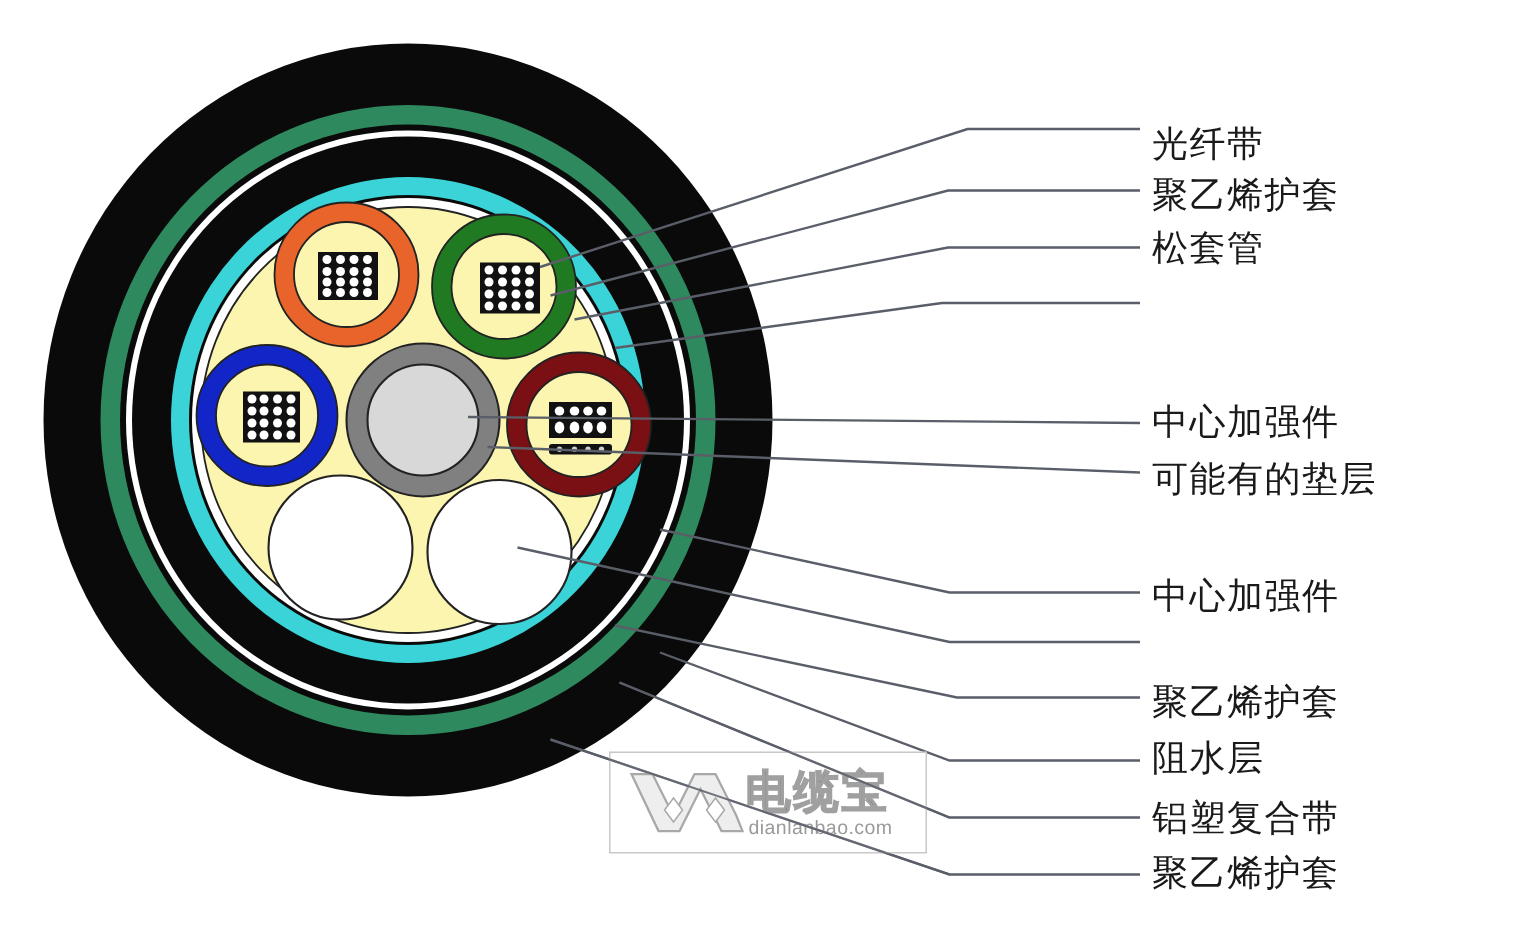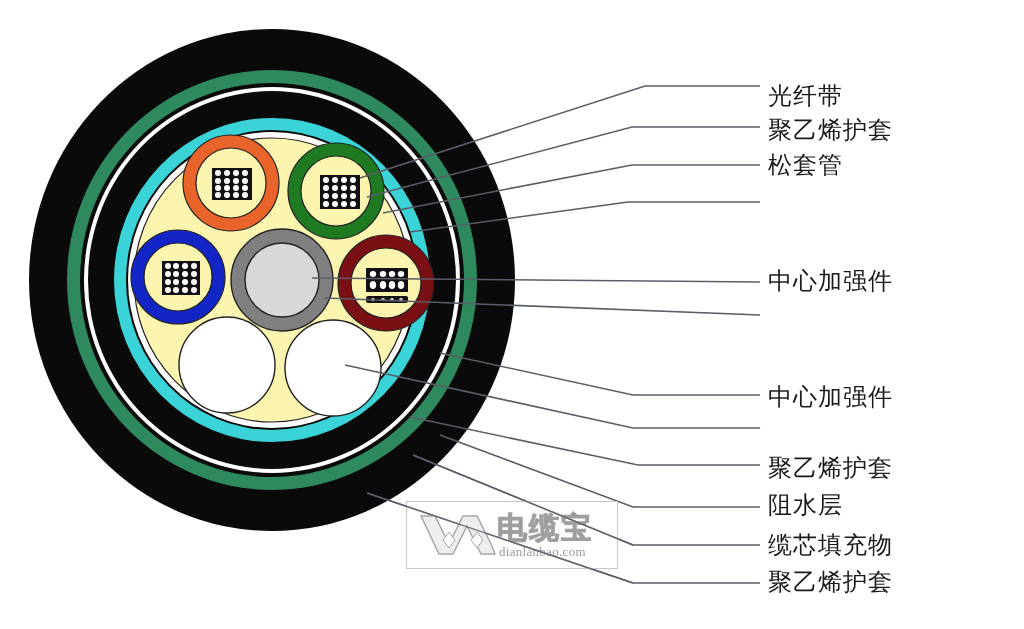--- a/index.html
+++ b/index.html
@@ -13,21 +13,21 @@
     position: absolute; left: 406px; top: 501px; width: 210px; height: 66px;
     border: 1px solid #c8c8c8; background: rgba(255,255,255,0.35);
   }
   .wm-logo { position: absolute; left: 12px; top: 12px; }
   .wm-cn {
     position: absolute; left: 90px; top: 6px; font-size: 30px; font-weight: bold; color: #737373;
     -webkit-text-stroke: 1px #a0a0a0; letter-spacing: 2px; font-family: "DejaVu Sans", sans-serif;
   }
   .wm-en {
     position: absolute; left: 92px; top: 42px; font-size: 13px; color: #9a9a9a;
-    font-family: Liberation Serif, serif; letter-spacing: 0.3px;
+    font-family: Liberation Sans, sans-serif; letter-spacing: 0.3px;
   }
 </style>
 </head>
 <body>
 
 <div id="stage">
   <svg width="1024" height="629" viewBox="0 0 1024 629" xmlns="http://www.w3.org/2000/svg">
 
     <ellipse cx="272" cy="280" rx="243" ry="251" fill="#0a0a0a"></ellipse>
 
@@ -165,24 +165,25 @@
       <polyline points="413,455 633,545 760,545"></polyline>
       <polyline points="367,493 633,583 760,583"></polyline>
     </g>
   </svg>
 
   
   <div class="label" style="top:81px">光纤带</div>
   <div class="label" style="top:115px">聚乙烯护套</div>
   <div class="label" style="top:150px">松套管</div>
   <div class="label" style="top:266px">中心加强件</div>
+  <div class="label" style="top:304px">可能有的垫层</div>
   <div class="label" style="top:382px">中心加强件</div>
   <div class="label" style="top:453px">聚乙烯护套</div>
   <div class="label" style="top:490px">阻水层</div>
-  <div class="label" style="top:530px">缆芯填充物</div>
+  <div class="label" style="top:530px">铝塑复合带</div>
   <div class="label" style="top:567px">聚乙烯护套</div>
 
   
   <div class="wm-box">
     <svg class="wm-logo" width="78" height="42" viewBox="0 0 78 42">
       <path d="M2,2 L16,2 L30,30 L44,2 L58,2 L72,30 L76,40 L62,40 L48,12 L34,40 L20,40 Z" fill="#eeeeee" stroke="#a8a8a8" stroke-width="1.5"></path>
       <path d="M30,18 L36,26 L30,34 L24,26 Z" fill="#ffffff" stroke="#a8a8a8" stroke-width="1"></path>
       <path d="M58,18 L64,26 L58,34 L52,26 Z" fill="#ffffff" stroke="#a8a8a8" stroke-width="1"></path>
     </svg>
     <div class="wm-cn">电缆宝</div>

